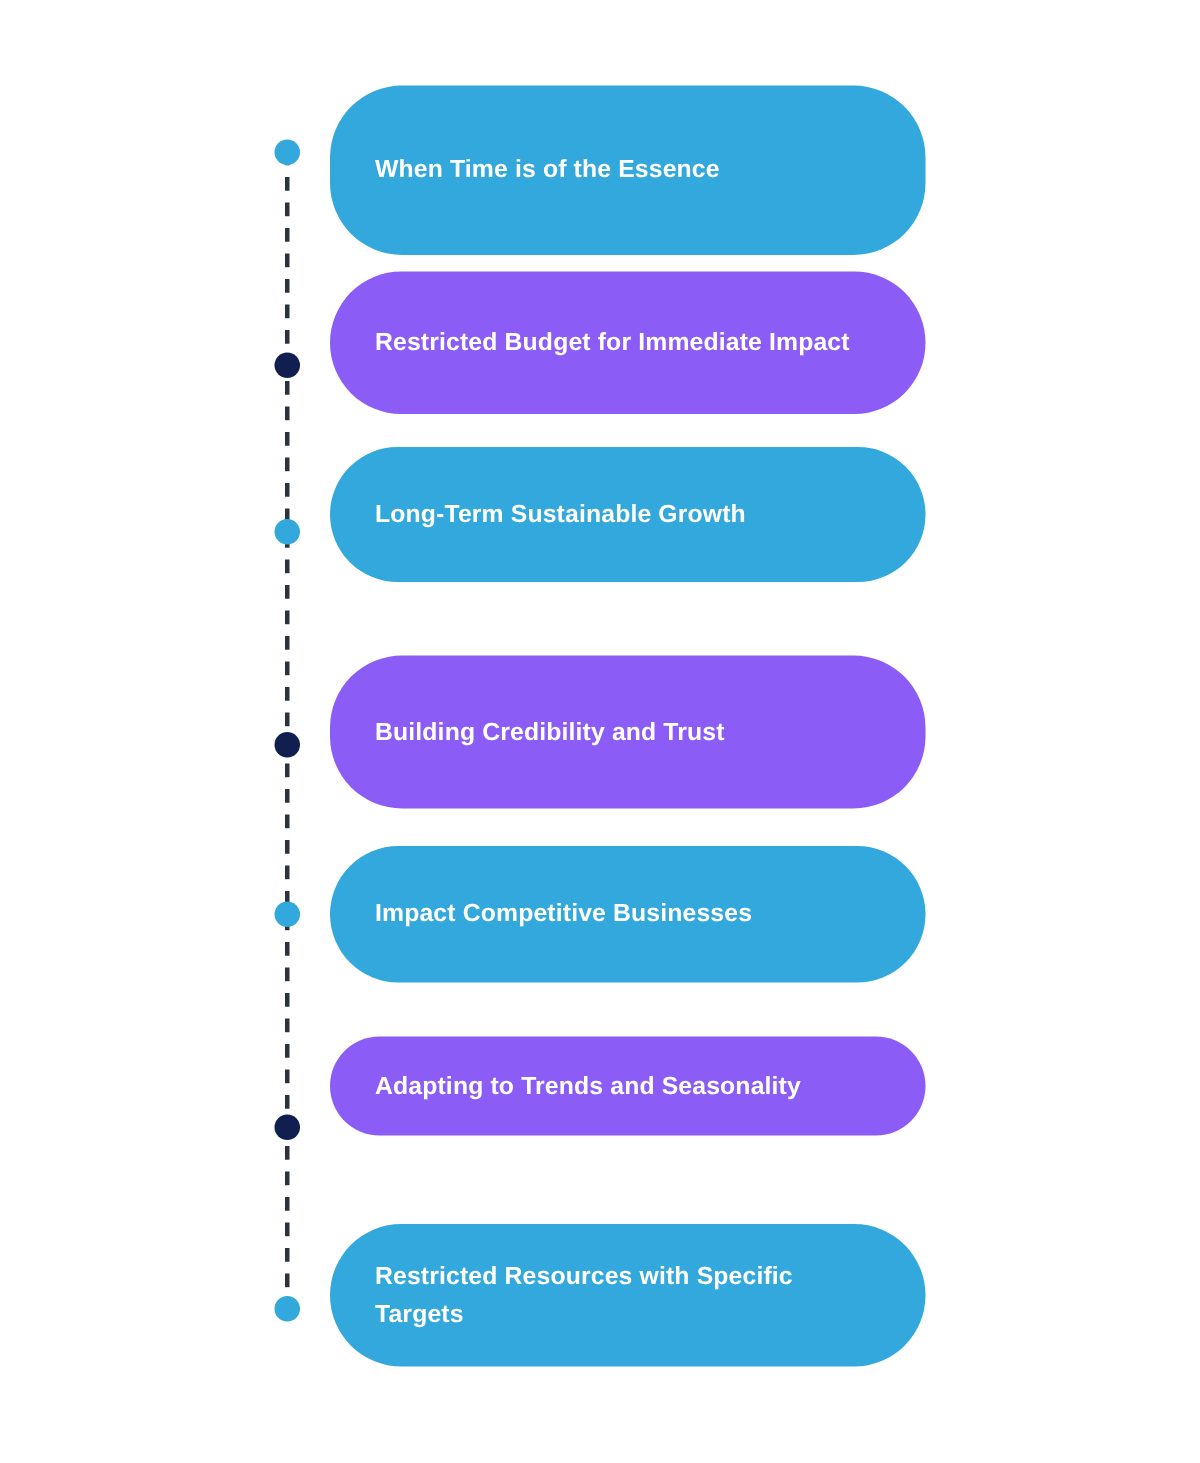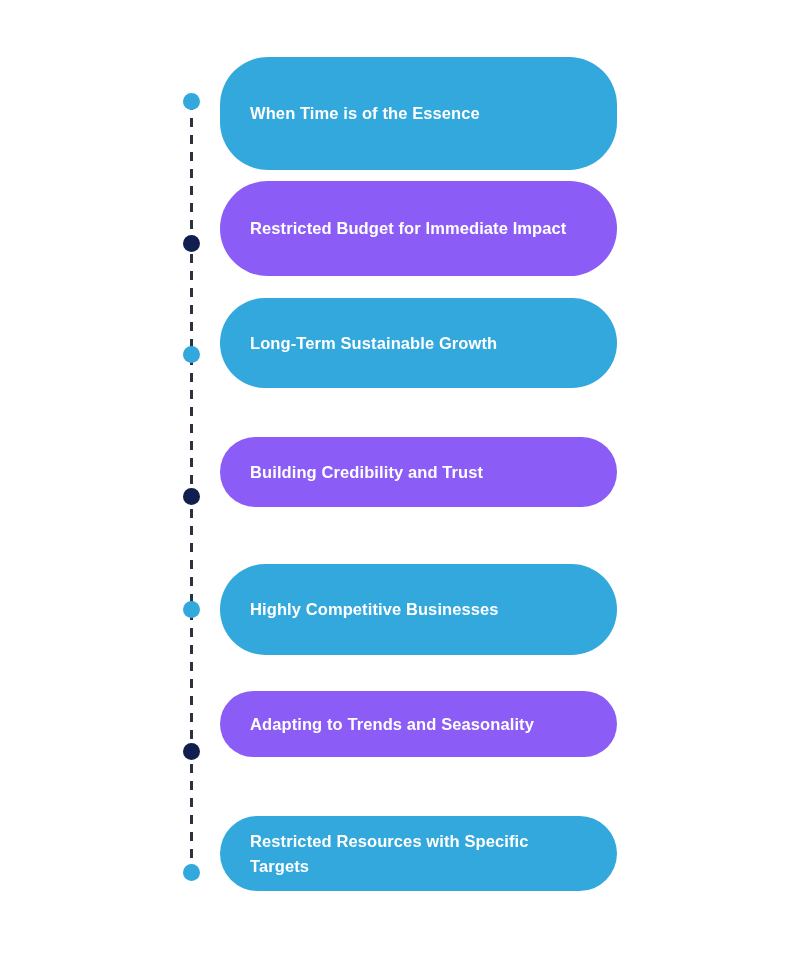--- a/index.html
+++ b/index.html
@@ -103,39 +103,39 @@
 
   <div class="step theme-light">
     <div class="step-dot" style="top:346px;"></div>
     <div class="step-pill" style="top:298px; height:90px;">
       <span class="step-label">Long-Term Sustainable Growth</span>
     </div>
   </div>
 
   <div class="step theme-dark">
     <div class="step-dot" style="top:488px;"></div>
-    <div class="step-pill" style="top:437px; height:70px;">
+    <div class="step-pill" style="top:437px; height:102px;">
       <span class="step-label">Building Credibility and Trust</span>
     </div>
   </div>
 
   <div class="step theme-light">
     <div class="step-dot" style="top:601px;"></div>
     <div class="step-pill" style="top:564px; height:91px;">
-      <span class="step-label">Highly Competitive Businesses</span>
+      <span class="step-label">Impact Competitive Businesses</span>
     </div>
   </div>
 
   <div class="step theme-dark">
     <div class="step-dot" style="top:743px;"></div>
     <div class="step-pill" style="top:691px; height:66px;">
       <span class="step-label">Adapting to Trends and Seasonality</span>
     </div>
   </div>
 
   <div class="step theme-light">
     <div class="step-dot" style="top:864px;"></div>
-    <div class="step-pill" style="top:816px; height:75px;">
+    <div class="step-pill" style="top:816px; height:95px;">
       <span class="step-label">Restricted Resources with Specific Targets</span>
     </div>
   </div>
 
 </div>
 
 </body></html>

